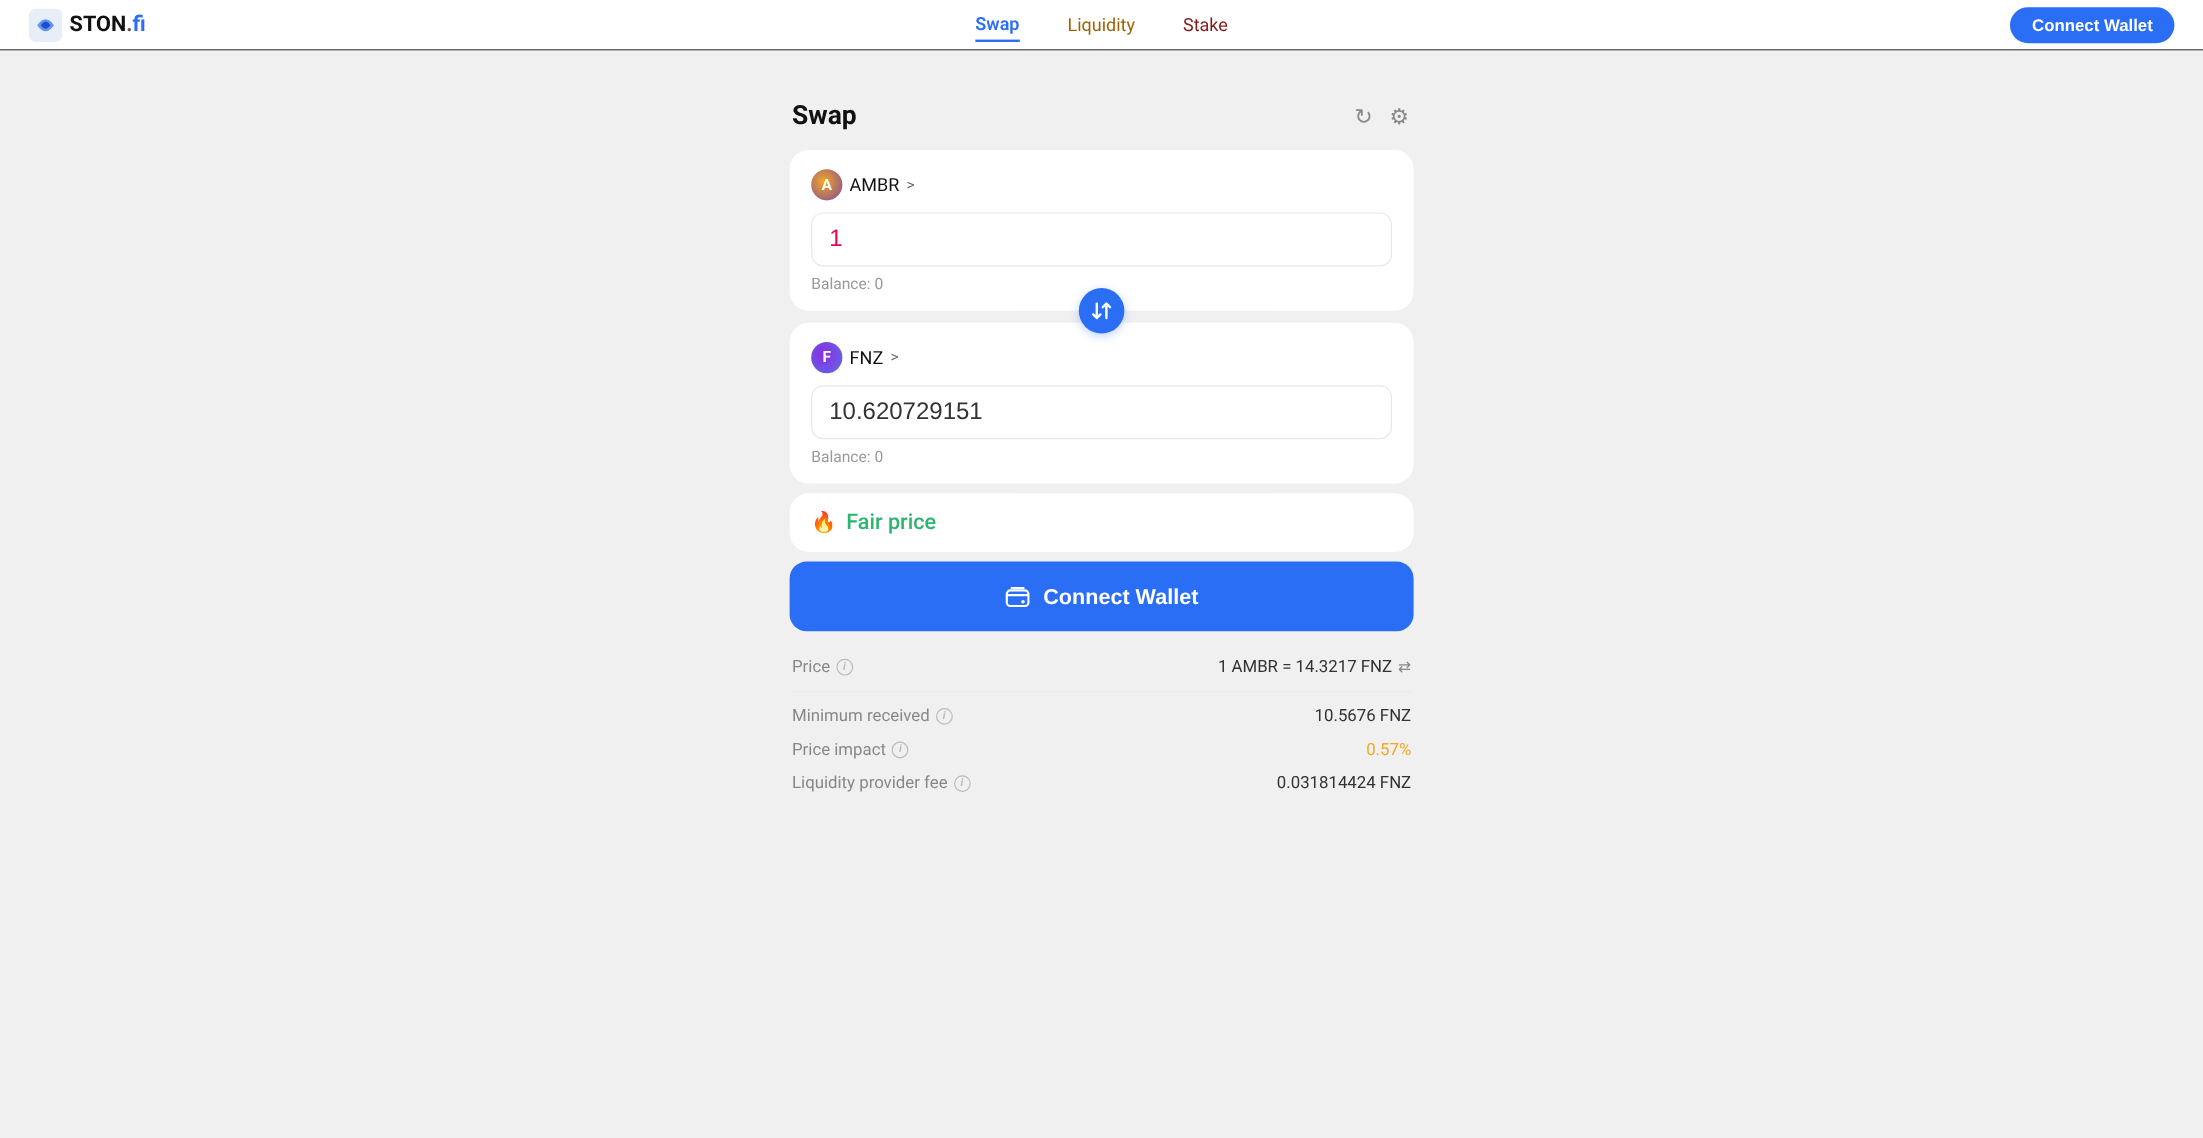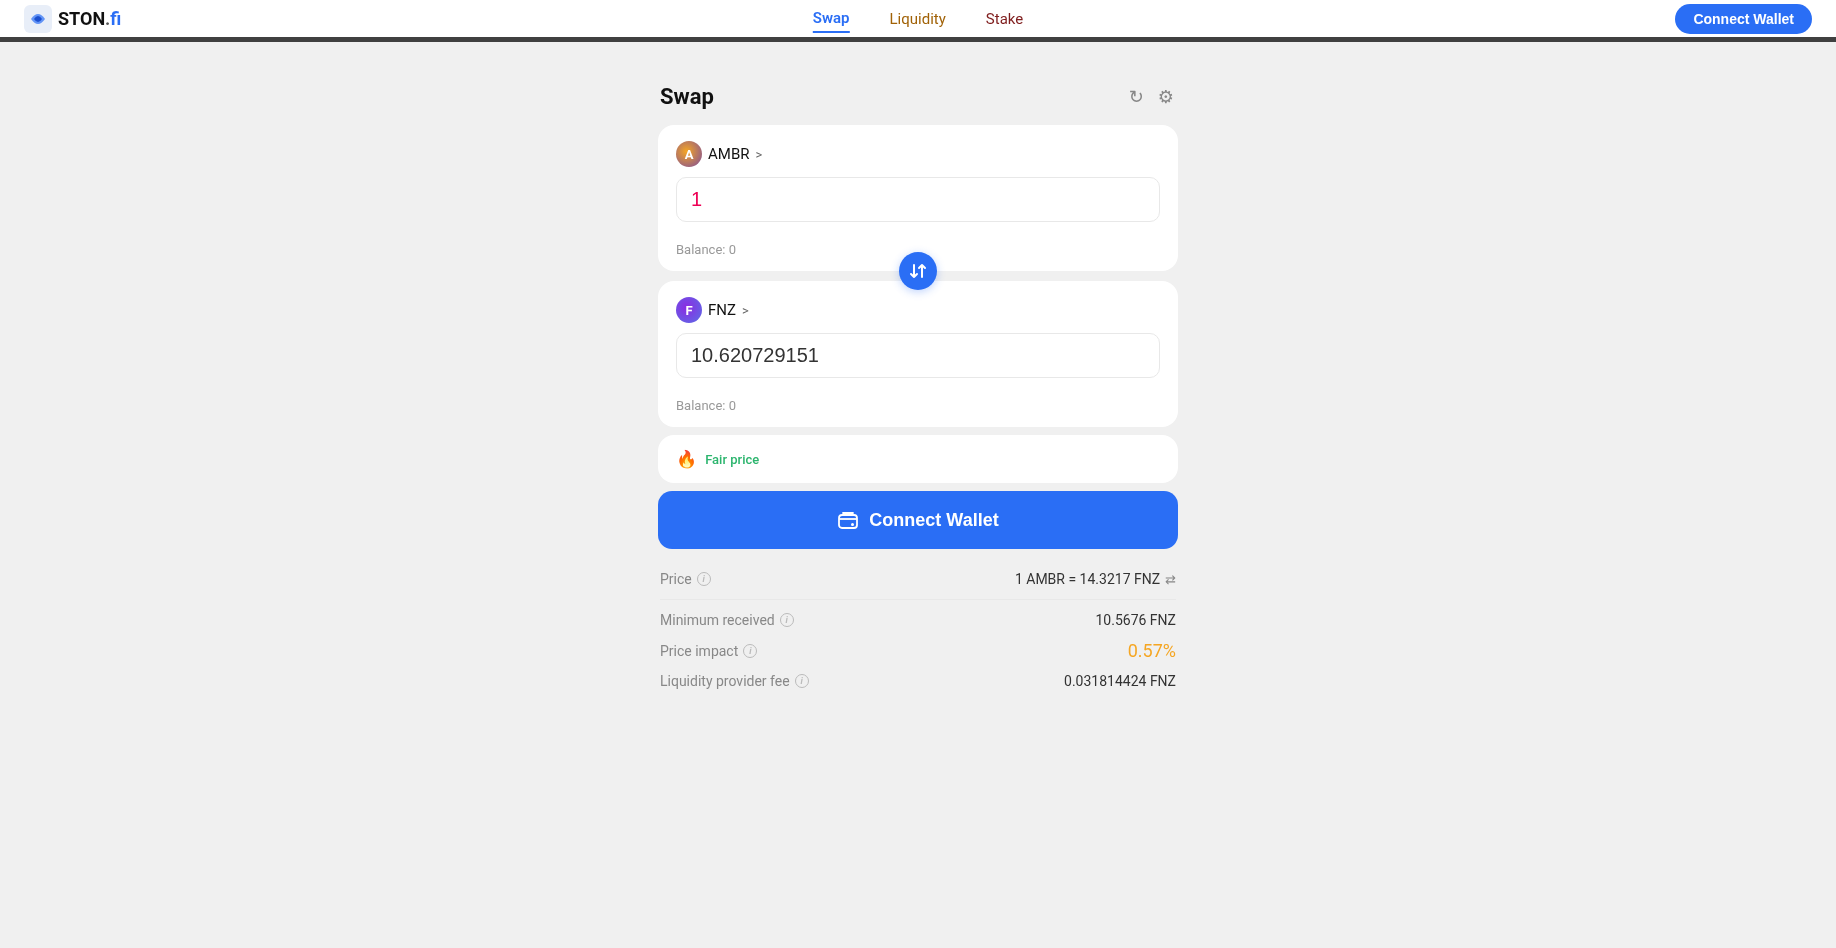--- a/index.html
+++ b/index.html
@@ -11,21 +11,21 @@
     }
 
     
     .header {
       display: flex;
       align-items: center;
       justify-content: space-between;
       background: #fff;
       padding: 0 24px;
       height: 42px;
-      border-bottom: 5px solid #404040;
+      border-bottom: 1px solid #404040;
       position: fixed;
       top: 0;
       left: 0;
       right: 0;
       z-index: 100;
     }
     .logo {
       display: flex;
       align-items: center;
       gap: 6px;
@@ -169,21 +169,21 @@
       padding: 10px 14px;
       font-size: 20px;
       color: #e05;
       outline: none;
       font-weight: 500;
     }
     .amount-input.secondary {
       color: #333;
     }
     .balance-row {
-      margin-top: 20px;
+      margin-top: 8px;
       font-size: 13px;
       color: #999;
     }
 
     
     .swap-direction-wrapper {
       display: flex;
       justify-content: center;
       align-items: center;
       height: 0;
@@ -215,21 +215,21 @@
       padding: 14px 18px;
       margin-top: 8px;
       display: flex;
       align-items: center;
       gap: 8px;
     }
     .fair-price-icon {
       font-size: 17px;
     }
     .fair-price-text {
-      font-size: 13px;
+      font-size: 18px;
       color: #2cb56e;
       font-weight: 500;
     }
 
     
     .connect-wallet-btn-main {
       width: 100%;
       background: #2a6ef5;
       color: #fff;
       border: none;
@@ -284,21 +284,21 @@
       font-weight: 700;
       cursor: default;
     }
     .swap-arrows-icon {
       font-size: 13px;
       color: #888;
       cursor: pointer;
     }
     .price-impact-value {
       color: #f5a623;
-      font-size: 18px;
+      font-size: 14px;
     }
     .divider {
       border: none;
       border-top: 1px solid #e8e8e8;
       margin: 6px 0;
     }
 
     
     .token-card-bottom {
       margin-top: 8px;

